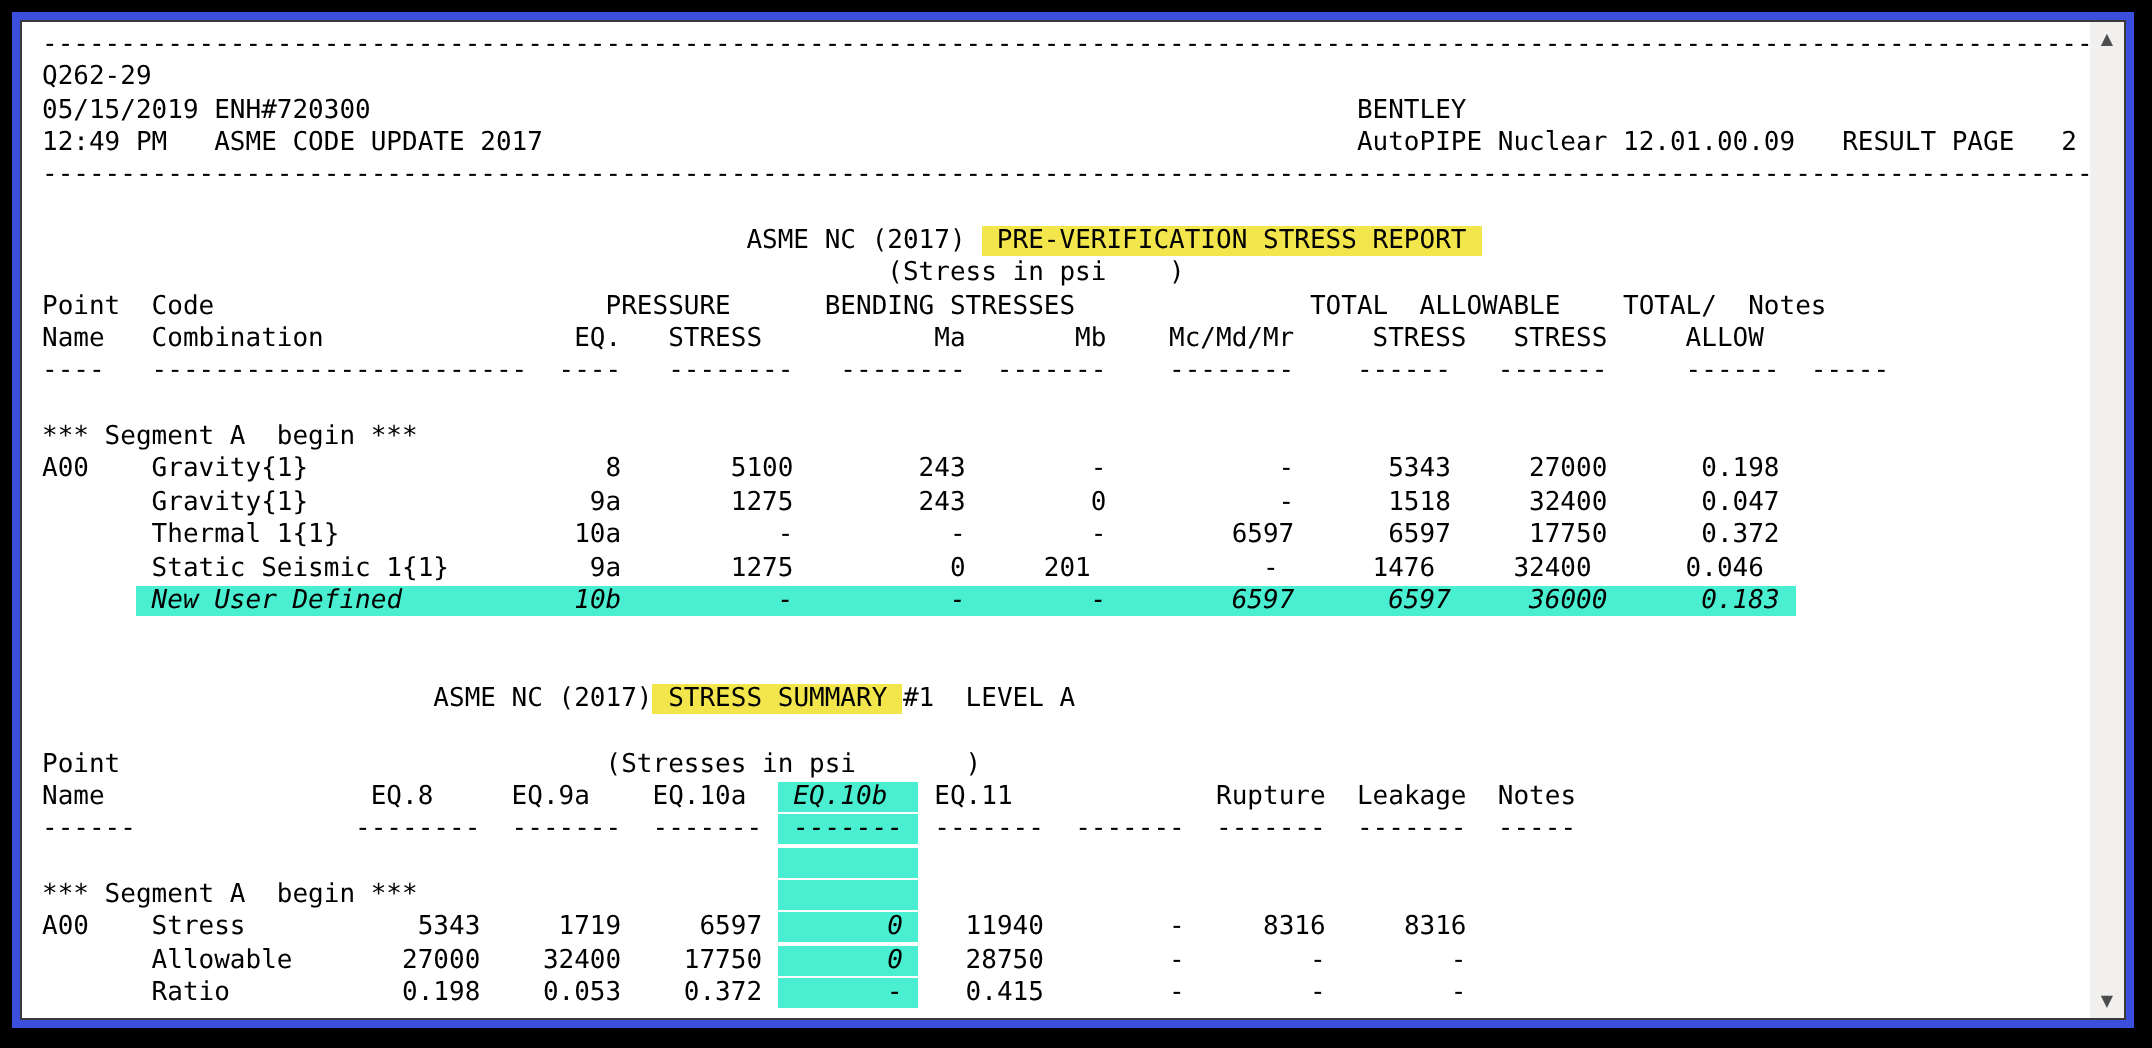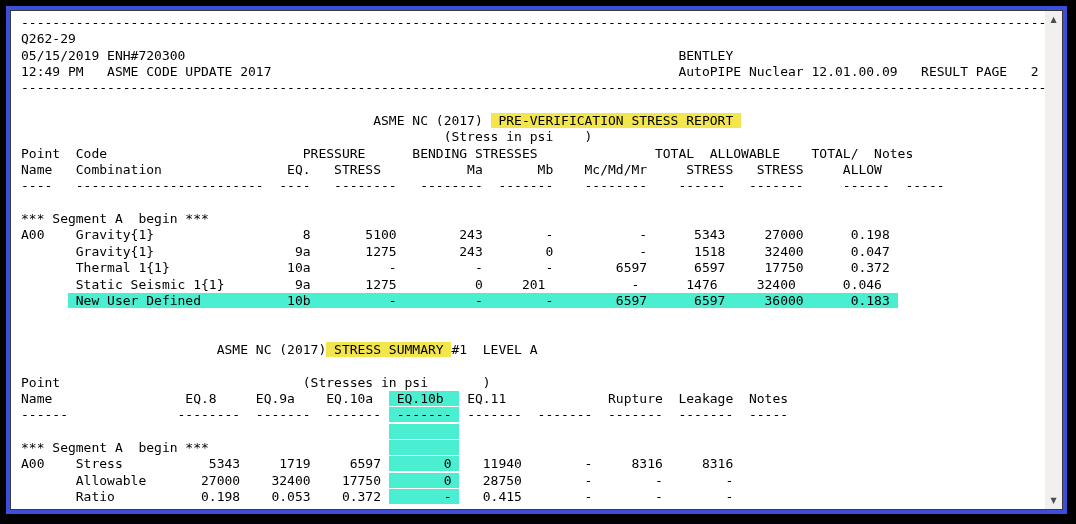--- a/index.html
+++ b/index.html
@@ -18,21 +18,21 @@
     position:absolute;left:1px;top:1px;bottom:1px;right:18px;
     overflow:hidden;background:#fff;
   }
   pre.report{
     margin:0;padding:4px 0 0 10px;
     font-family:"DejaVu Sans Mono","Liberation Mono",monospace;
     font-size:13px;color:#000;
   }
   .ln{white-space:pre;height:16.35px;line-height:16.35px;}
   .hl-y{background:var(--hl-y,#F3E64C);}
-  .hl-c{background:var(--hl-c,#49EFD0);}
+  .hl-c{background:var(--hl-c,#49EFD0);font-style:italic;}
   .scrollbar{
     position:absolute;top:1px;bottom:1px;right:1px;width:17px;
     background:#F1F0EE;
   }
   .scroll-btn{
     position:absolute;left:0;width:17px;height:17px;
     display:flex;align-items:center;justify-content:center;
     color:#4d4d4d;font-size:8px;line-height:8px;
     font-family:"DejaVu Sans","Liberation Sans",sans-serif;
   }

